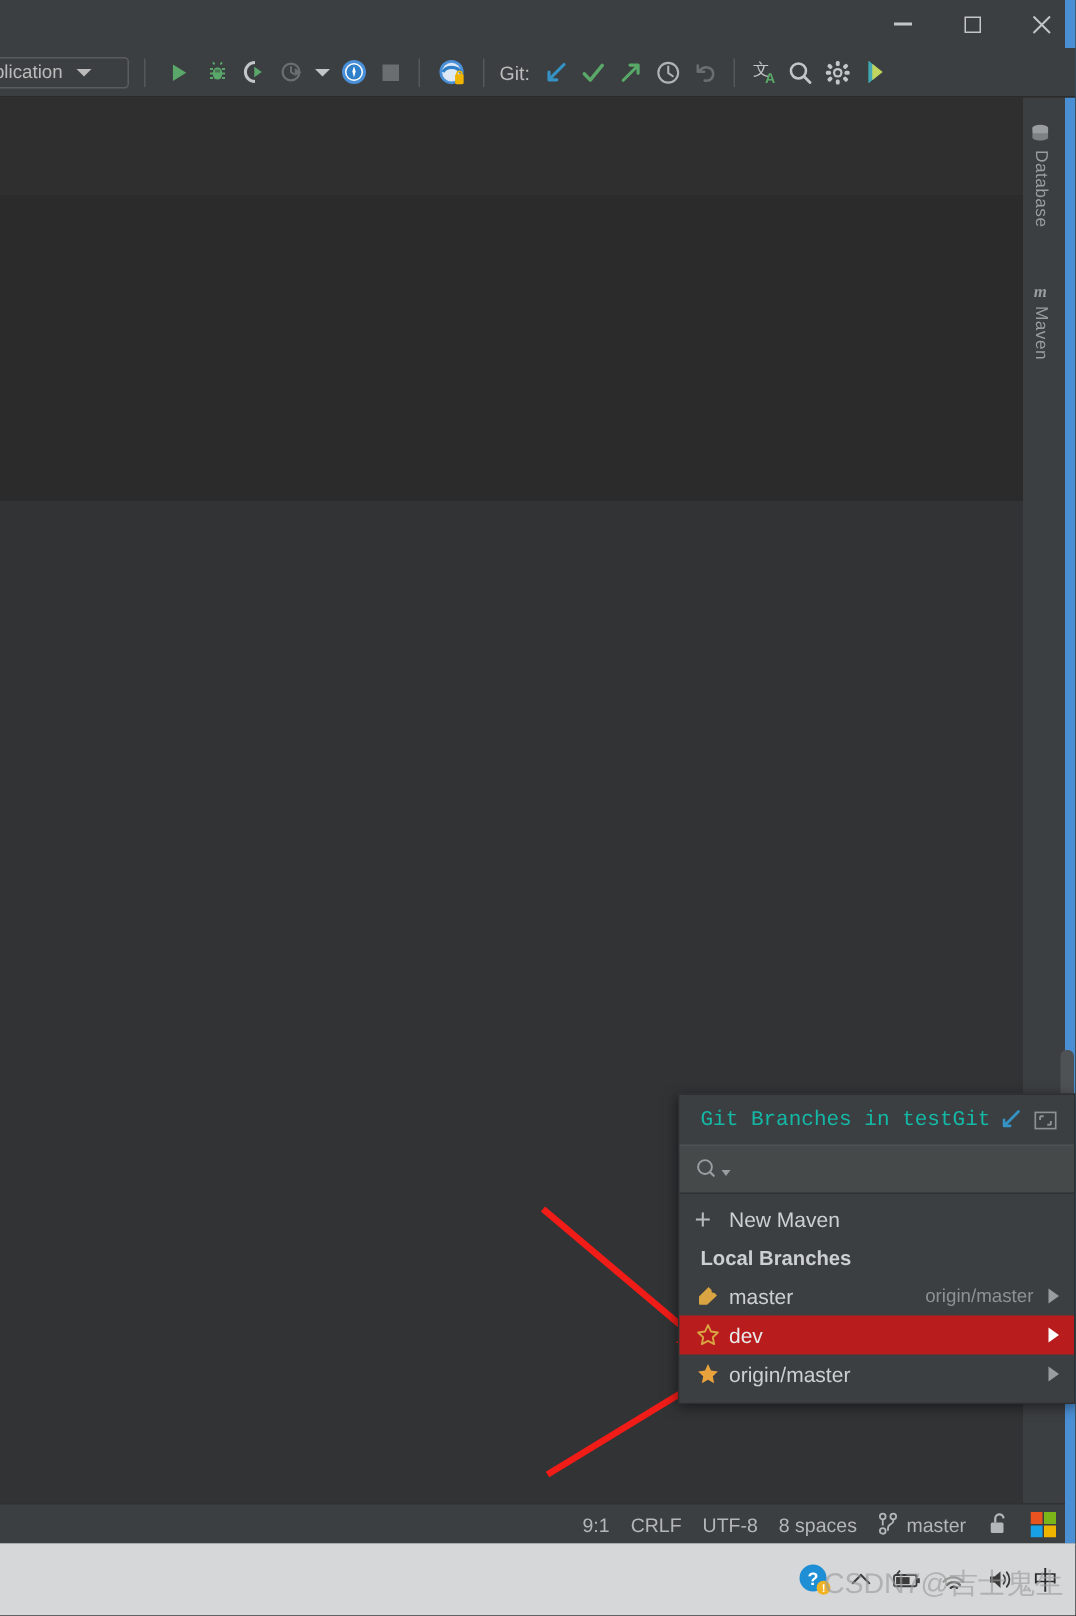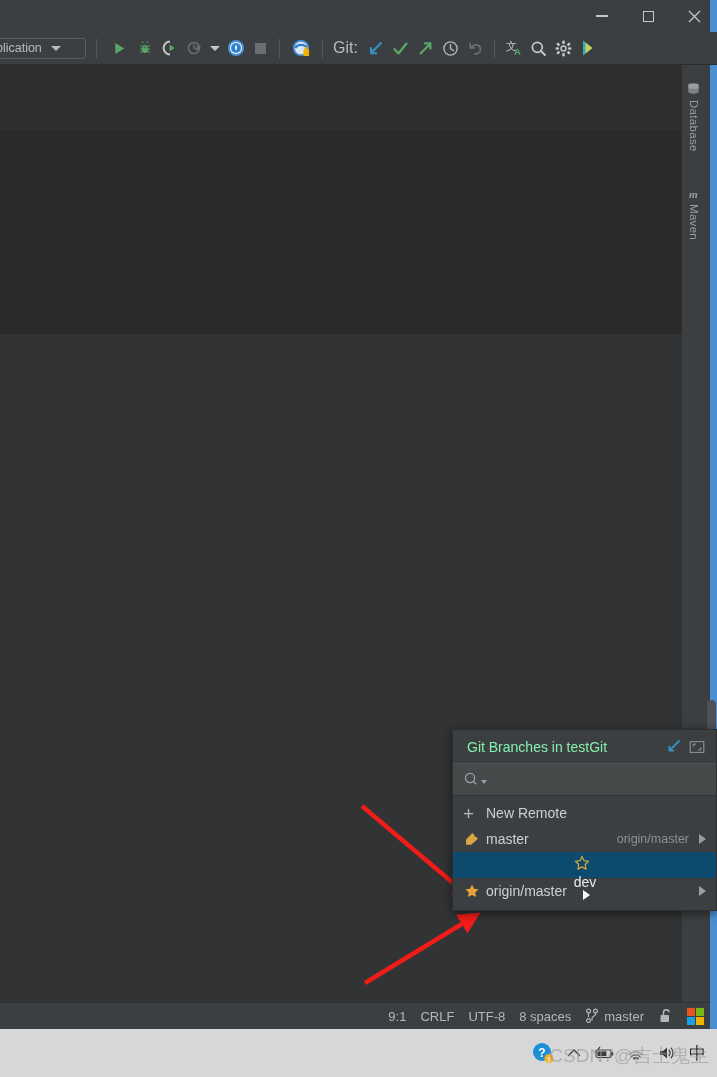--- a/index.html
+++ b/index.html
@@ -23,21 +23,21 @@
   
   .toolbar{position:absolute;left:0;top:32px;width:717px;height:32px;background:#3c3f41;
     display:flex;align-items:center;border-bottom:1px solid #2b2b2b;}
   .runcfg{margin-left:-18px;height:21px;min-width:104px;border:1px solid #5a5d5f;border-radius:3px;
     background:#3c3f41;display:flex;align-items:center;padding:0 6px;box-sizing:border-box;}
   .runcfg .lbl{color:#bbbbbb;font-size:12.5px;white-space:nowrap;}
   .caret{width:0;height:0;border-left:5px solid transparent;border-right:5px solid transparent;
     border-top:5px solid #bbbbbb;margin-left:9px;}
   .sep{width:1px;height:19px;background:#555859;margin:0 6px;}
   .tb-icon{width:25px;height:26px;display:flex;align-items:center;justify-content:center;position:relative;}
-  .gitlbl{color:#bbbbbb;font-size:16px;margin:0 5px 0 4px;}
+  .gitlbl{color:#bbbbbb;font-size:13px;margin:0 5px 0 4px;}
 
   
   .editor{position:absolute;left:0;top:64px;width:682px;height:66px;background:#2f2f2f;}
   .editor2{position:absolute;left:0;top:64px;width:682px;height:270px;background:#2b2b2b;}
   .editor3{position:absolute;left:0;top:334px;width:682px;height:668px;background:#313335;}
   .insp-check{position:absolute;right:12px;top:112px;width:16px;height:16px;}
 
   
   .rightbar{position:absolute;right:12px;top:72px;width:23px;height:930px;background:#3c3f41;}
   .tw-tab{position:absolute;left:0;width:23px;display:flex;flex-direction:column;align-items:center;
@@ -51,31 +51,31 @@
   
   .annot{position:absolute;left:262px;top:698px;color:#f01c18;font-size:29px;font-weight:700;
     font-family:"DejaVu Sans","Liberation Sans",sans-serif;letter-spacing:1px;white-space:nowrap;}
   .arrows{position:absolute;left:0;top:0;width:717px;height:1077px;pointer-events:none;}
 
   
   .popup{position:absolute;left:452px;top:729px;width:265px;background:#3c3f41;
     border:1px solid #2d2f30;box-sizing:border-box;box-shadow:0 2px 9px rgba(0,0,0,.55);}
   .popup-title{height:33px;display:flex;align-items:center;padding:0 8px 0 14px;
     background:#3c3f41;border-bottom:1px solid #4f5254;}
-  .popup-title .t{color:#86efac;font-size:14px;flex:1;white-space:nowrap;}
+  .popup-title .t{color:#14b8a6;font-size:14px;flex:1;white-space:nowrap;font-family:Liberation Mono, monospace;}
   .pt-ico{width:22px;height:20px;display:flex;align-items:center;justify-content:center;margin-left:2px;}
   .popup-search{height:31px;background:#45494a;border-bottom:1px solid #2f3133;display:flex;align-items:center;padding-left:10px;}
   .popup-body{background:#3c3f41;padding:4px 0 6px 0;}
   .mi{height:26px;display:flex;align-items:center;padding:0 10px 0 11px;box-sizing:border-box;}
   .mi .ico{width:22px;display:flex;align-items:center;justify-content:flex-start;flex:0 0 22px;}
   .mi .txt{color:#cdd0d3;font-size:14px;white-space:nowrap;}
   .mi .sub{color:#8d9194;font-size:12.5px;margin-left:auto;padding-right:8px;white-space:nowrap;}
   .mi.header{height:25px;padding-left:14px;}
   .mi.header .txt{color:#cdd0d3;font-weight:700;font-size:13.5px;}
-  .mi.selected{background:#0c4a6e;flex-direction:column;}
+  .mi.selected{background:#b91c1c;}
   .mi.selected .txt{color:#e8eaec;}
   .tri{width:0;height:0;border-top:5px solid transparent;border-bottom:5px solid transparent;
     border-left:7px solid #9a9da0;margin-left:2px;}
   .mi.selected .tri{border-left-color:#ffffff;}
   .plus{color:#b6b9bc;font-size:19px;line-height:1;font-weight:400;margin-left:-1px;}
 
   
   .statusbar{position:absolute;left:0;top:1002px;width:710px;height:27px;background:#3c3f41;
     display:flex;align-items:center;justify-content:flex-end;padding-right:6px;box-sizing:border-box;
     border-top:1px solid #2f3133;}
@@ -305,24 +305,27 @@
       <span style="width:0;height:0;border-left:3.5px solid transparent;border-right:3.5px solid transparent;border-top:4px solid #9a9da0;margin-left:1px;margin-top:5px;"></span>
       <input style="background: transparent; border: none; outline: none; color: rgb(205, 208, 211); font-size: 13px; flex: 1 1 0%; margin-left: 6px; font-family: &quot;Liberation Sans&quot;, sans-serif;" placeholder="">
     </div>
 
     <div class="popup-body">
 
       <div class="mi">
         <span class="ico">
             <span class="plus">+</span>
           </span>
-        <span class="txt">New Remote</span>
-      </div>
-
-
+        <span class="txt">New Maven</span>
+      </div>
+
+
+      <div class="mi header">
+        <span class="txt">Local Branches</span>
+      </div>
 
       <div class="mi">
         <span class="ico">
           <svg width="16" height="16" viewBox="0 0 16 16">
             <path d="M8.6 2.2H13.4a.6.6 0 0 1 .6.6v4.8L7.6 14 2 8.4z" fill="#d9a441" transform="rotate(180 8 8)"></path>
             <circle cx="11.6" cy="4.6" r="1.25" fill="#3c3f41"></circle>
           </svg>
         </span>
         <span class="txt">master</span>
         <span class="sub">origin/master</span>

